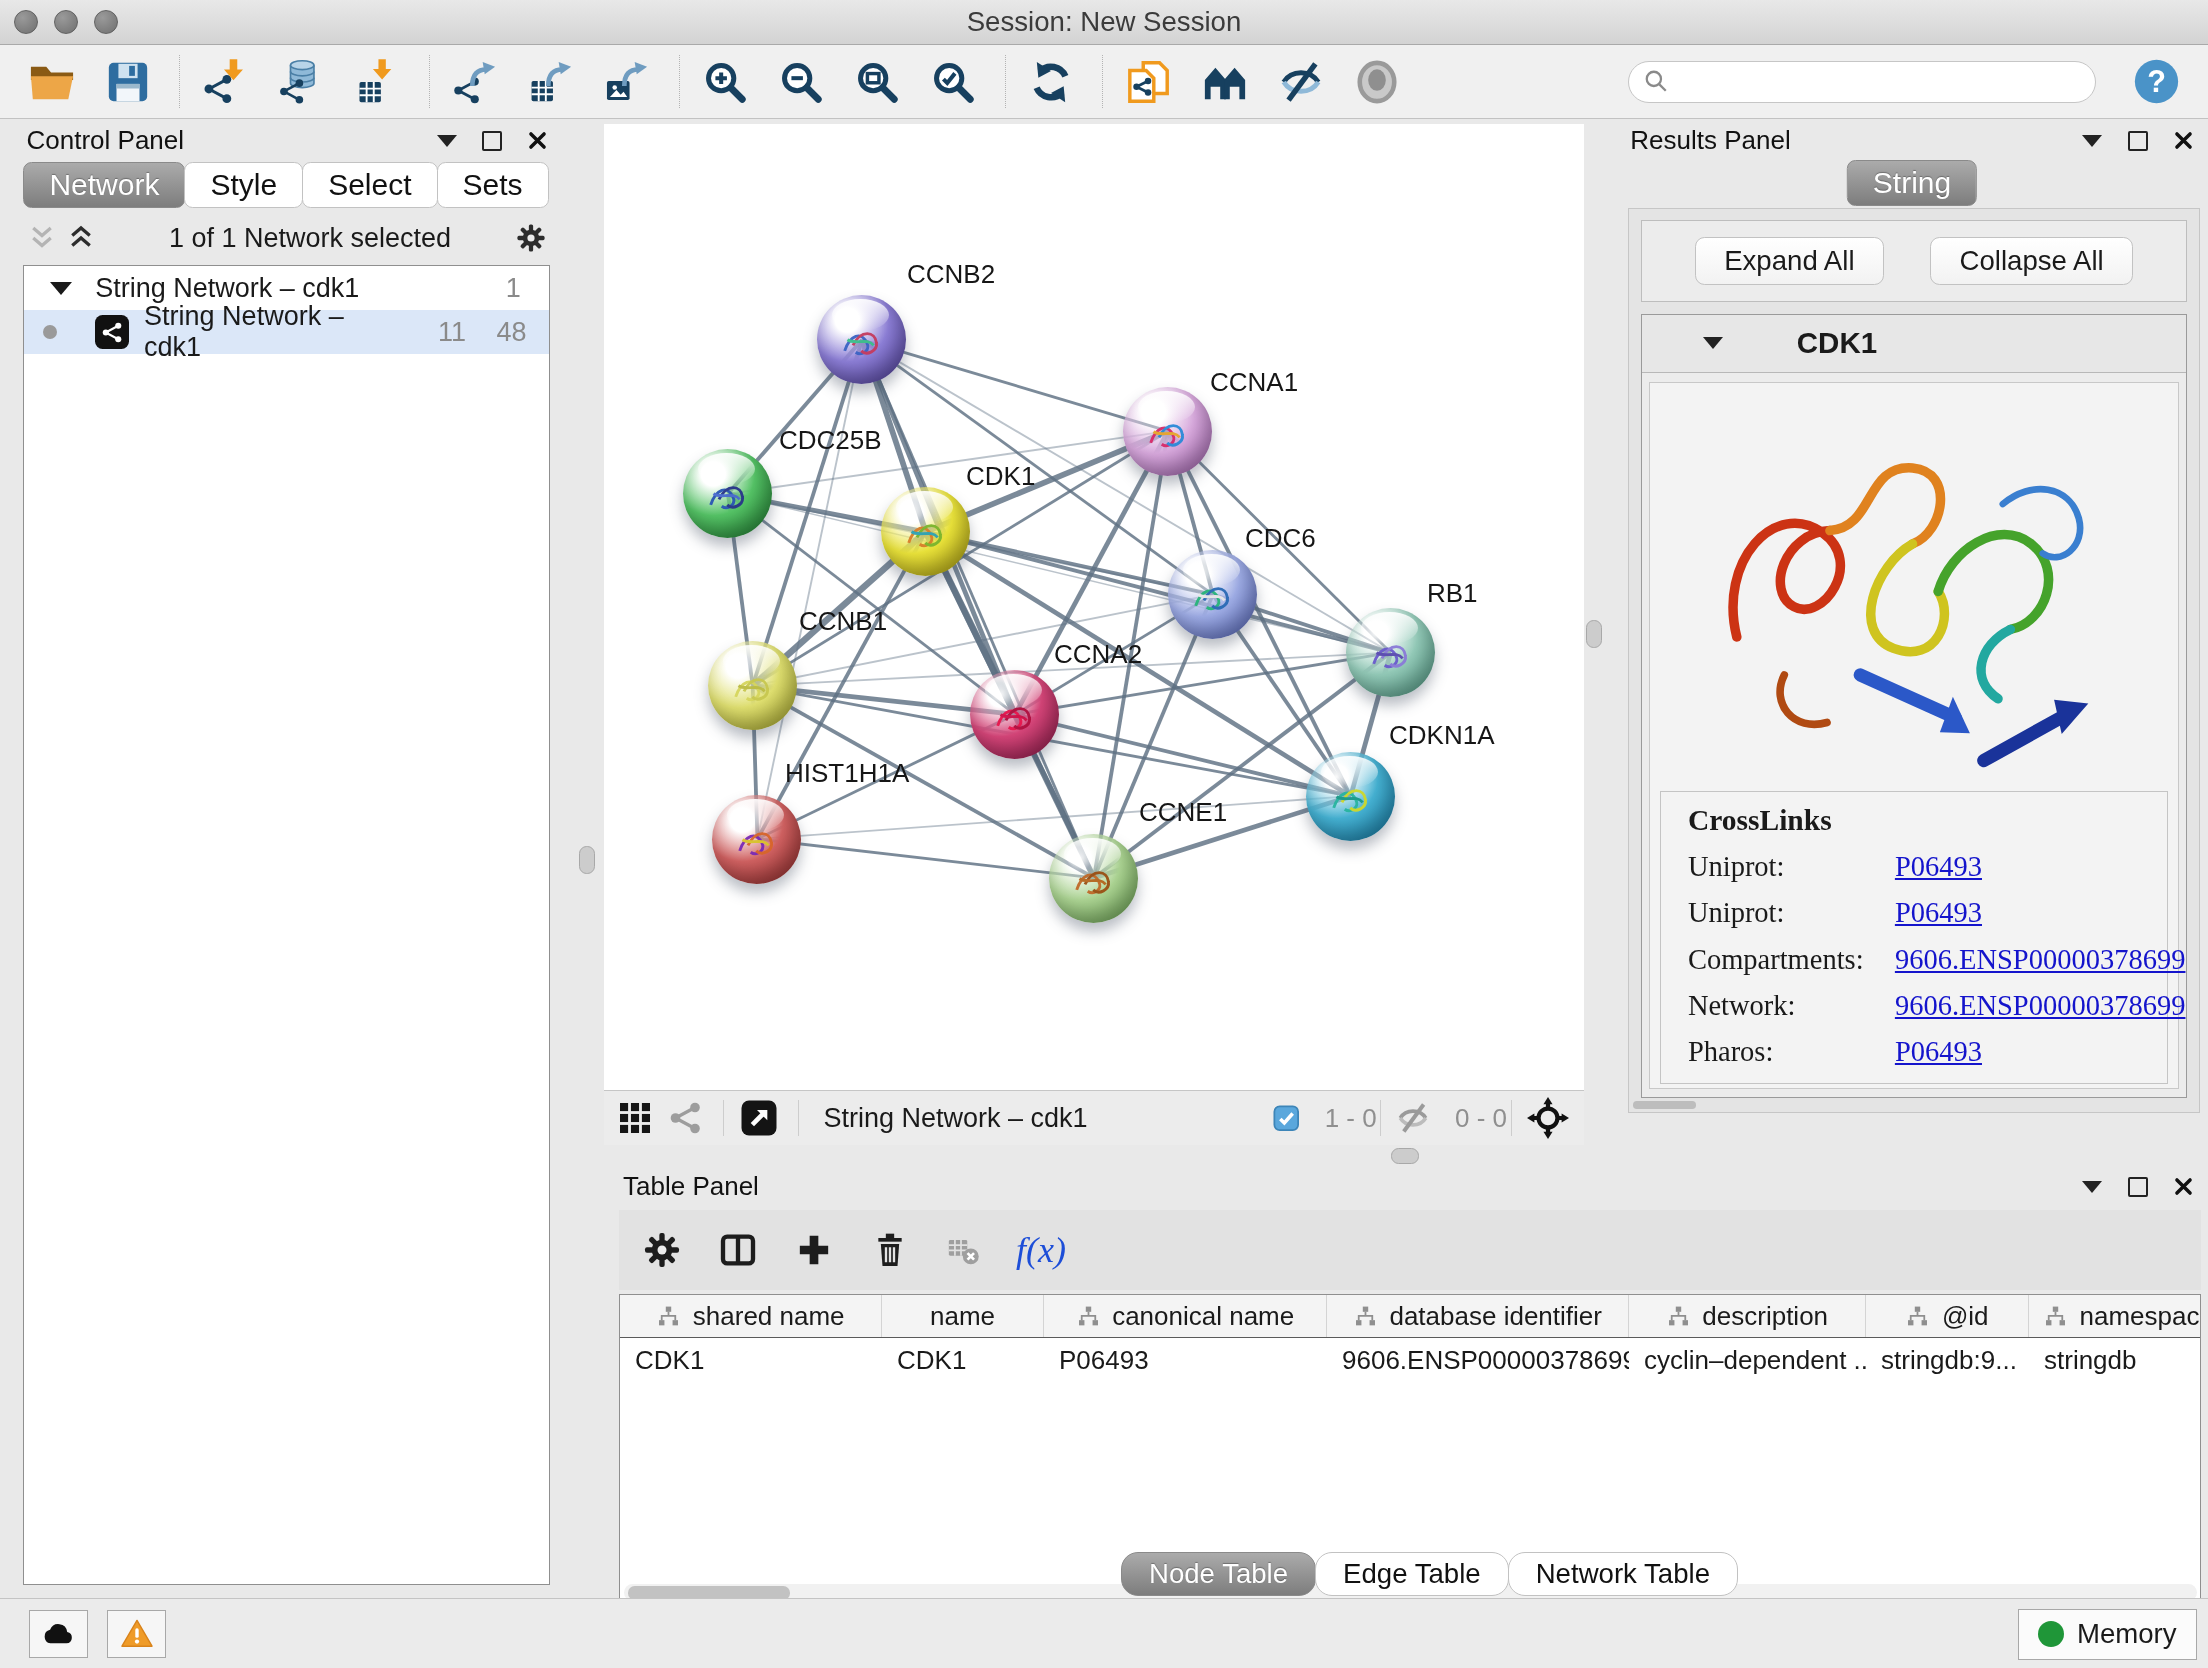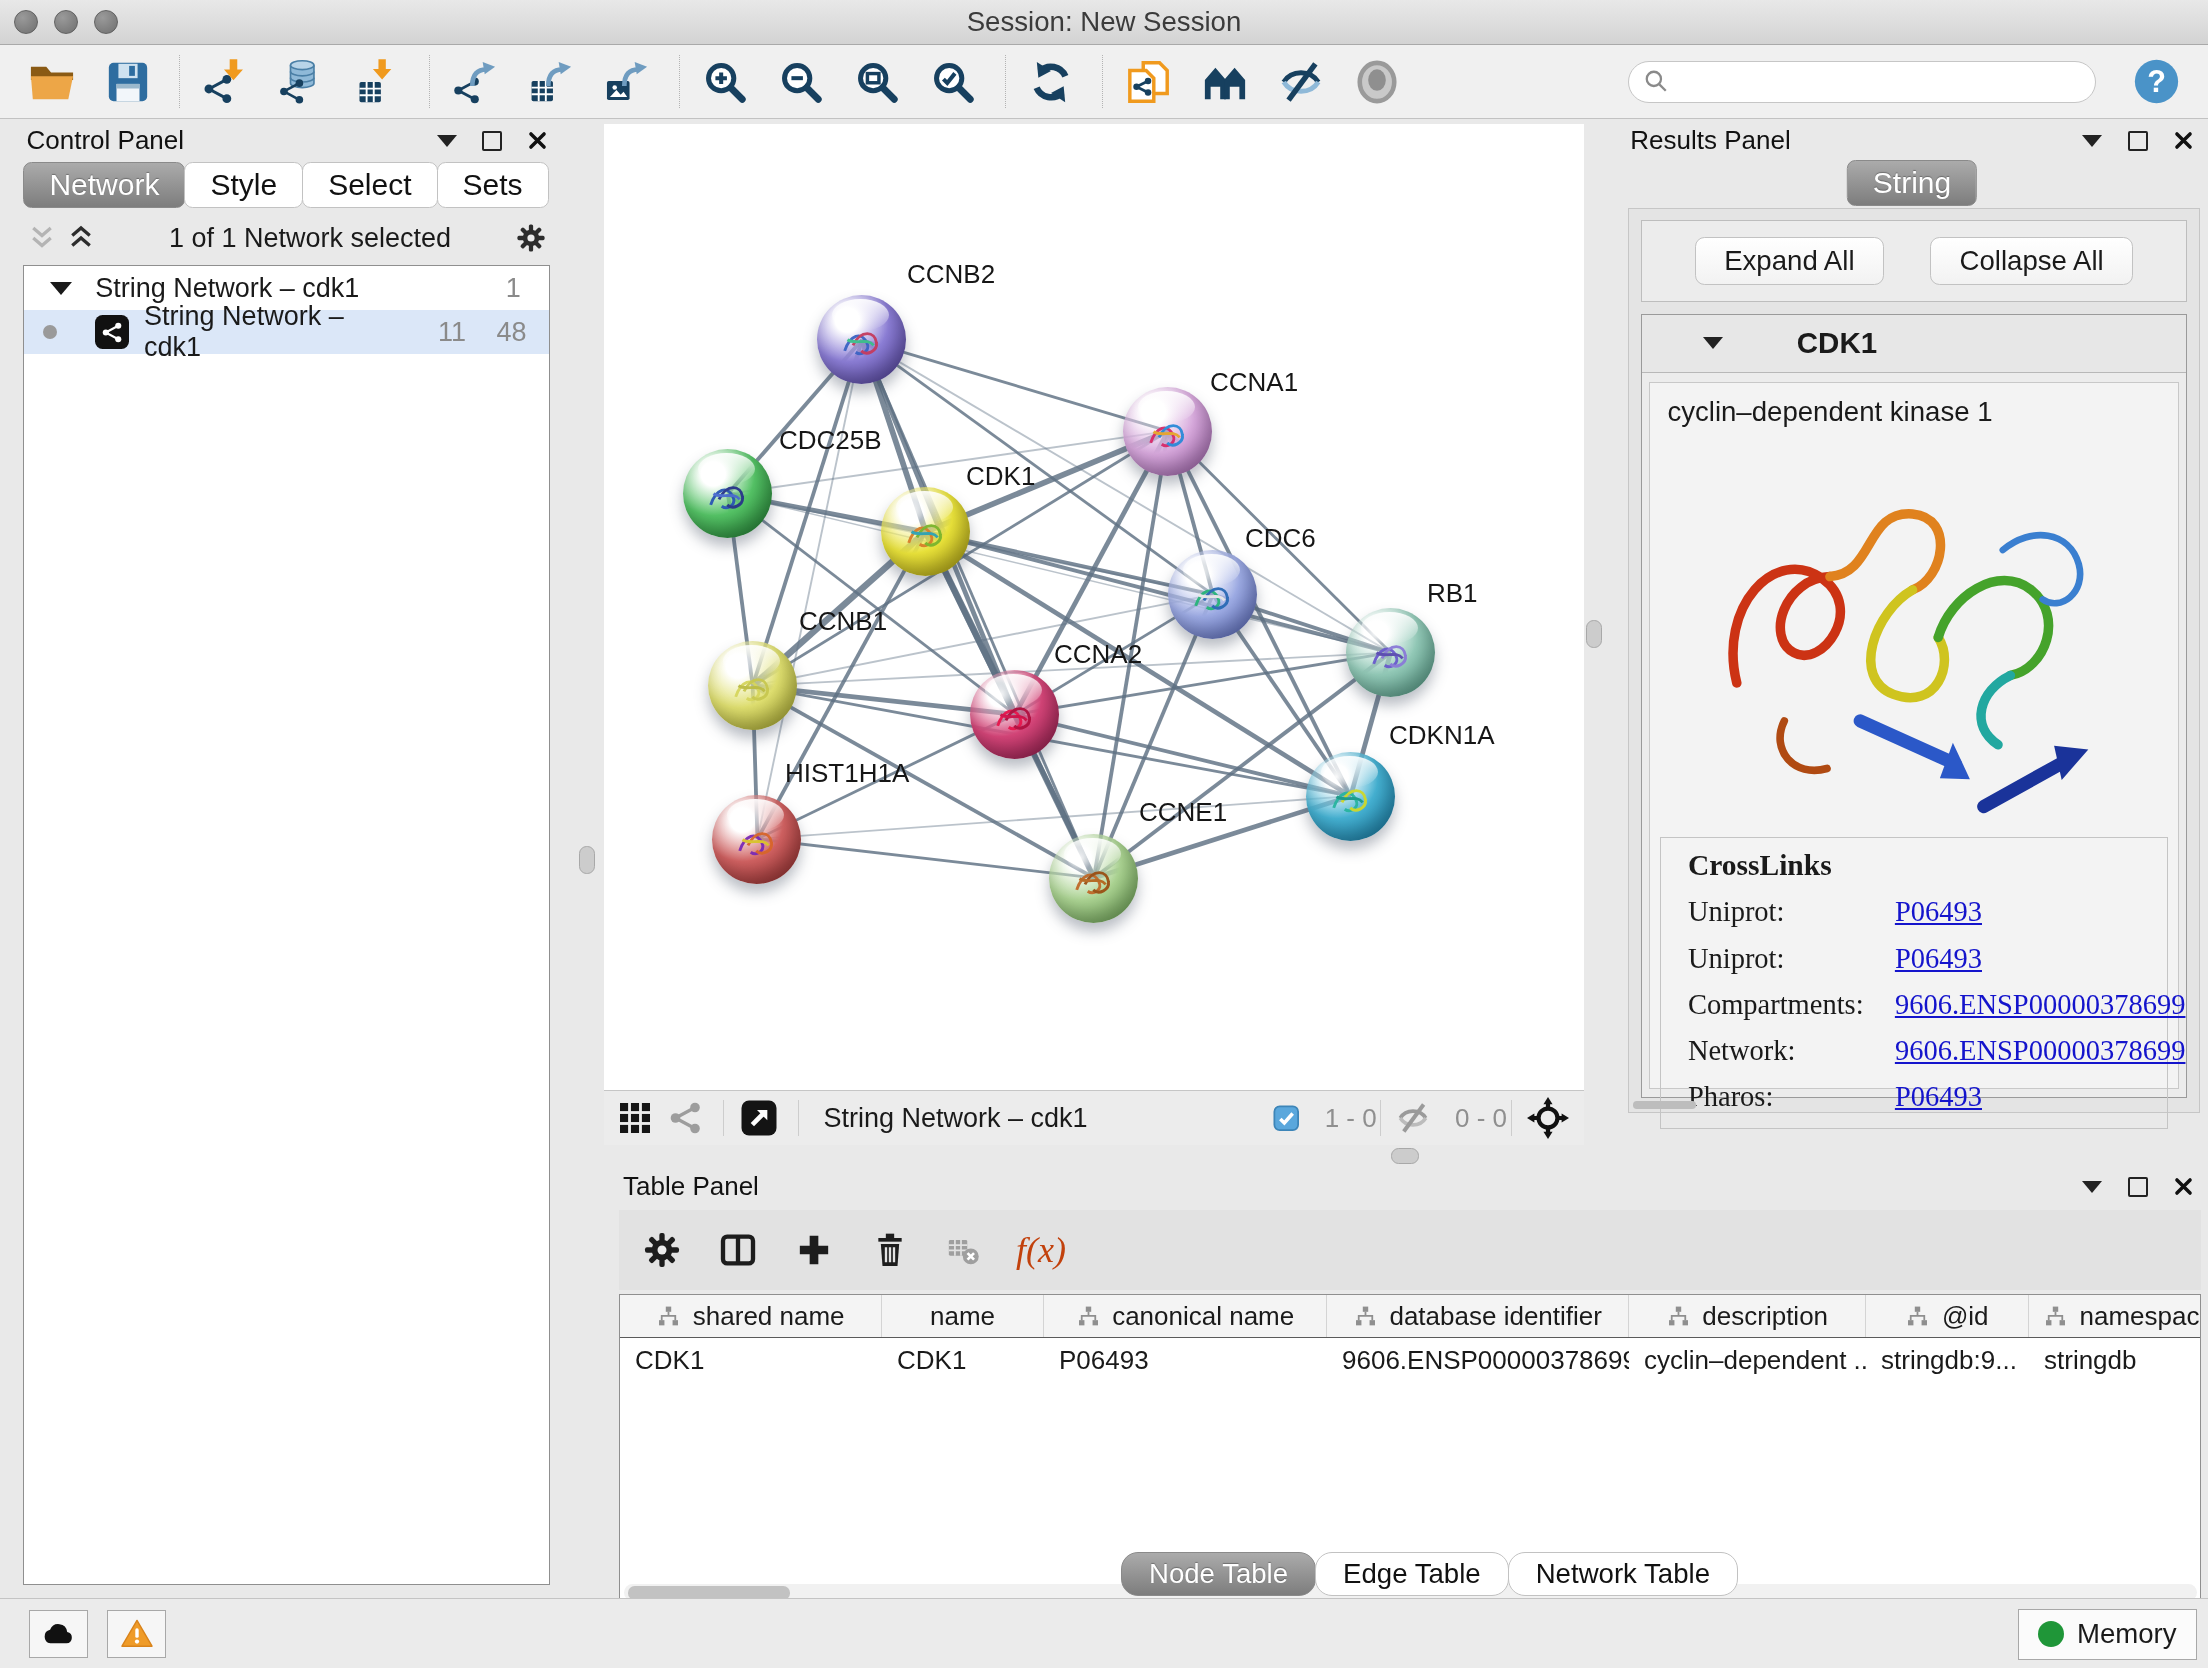--- a/index.html
+++ b/index.html
@@ -99,21 +99,21 @@
   .xl-label{width:207px;flex:none;}
   .xl-link{color:#1414cc;text-decoration:underline;}
   .rp-scroll{position:absolute;left:3.8px;bottom:2.9px;width:63px;height:8.6px;background:#bdbdbd;border-radius:3.8px;}
 
   
   .table-panel{position:absolute;left:604px;top:1168px;width:1605px;height:424px;}
   .tp-toolbar{position:absolute;top:42px;left:15px;right:7.6px;height:80px;background:#e2e2e2;
     display:flex;align-items:center;padding-left:23px;gap:36px;box-sizing:border-box;}
   .tp-toolbar .ti{width:40px;height:40px;color:#1d1d1d;}
   .tp-toolbar .ti.gray{color:#9f9f9f;}
-  .tp-fx{font-family:"Liberation Serif",serif;font-style:italic;font-size:36px;color:#c2410c;}
+  .tp-fx{font-family:"Liberation Serif",serif;font-style:italic;font-size:36px;color:#1d4ed8;}
   .tbl-box{position:absolute;top:126px;left:15px;right:7.6px;height:314px;background:#fff;border:1.9px solid #8f8f8f;
     box-sizing:border-box;overflow:hidden;}
   .tbl-head{height:42px;background:#f4f4f4;border-bottom:1.9px solid #5a5a5a;display:flex;}
   .tbl-th{display:flex;align-items:center;justify-content:center;gap:11.4px;font-size:26px;
     border-right:1px solid #d4d4d4;box-sizing:border-box;flex:none;overflow:hidden;white-space:nowrap;}
   .tbl-th svg{width:25px;height:25px;flex:none;}
   .tbl-row{height:44px;display:flex;font-size:26px;}
   .tbl-td{display:flex;align-items:center;padding-left:15px;box-sizing:border-box;flex:none;overflow:hidden;white-space:nowrap;}
   .tbl-track{position:absolute;left:3.8px;right:3.8px;bottom:5.7px;height:17px;background:#f1f1f1;border-radius:8.6px;}
   .tbl-thumb{position:absolute;left:3.8px;top:1.9px;width:162px;height:13.3px;background:#c2c2c2;border-radius:6.7px;}
@@ -710,21 +710,20 @@
     <div class="rp-btnbox">
       <span class="rp-btn">Expand All</span>
       <span class="rp-btn">Collapse All</span>
     </div>
     <div class="rp-entry">
       <div class="rp-entry-head">
         <span class="tri-down"></span>
         <span class="rp-name">CDK1</span>
       </div>
       <div class="rp-body">
-        <div class="rp-desc">cyclin–dependent kinase 1</div>
         <svg class="rp-structure" viewBox="0 0 512 420">
           <path d="M70 260 C50 180 110 115 160 150 C205 182 160 245 130 228 C100 212 120 150 168 148" stroke="#cc3314" stroke-width="10" fill="none" stroke-linecap="round"></path>
           <path d="M168 148 C215 145 205 78 255 82 C300 86 288 150 255 162" stroke="#e0821e" stroke-width="10" fill="none" stroke-linecap="round"></path>
           <path d="M255 162 C215 185 190 255 235 272 C280 289 300 240 282 212" stroke="#cfc41f" stroke-width="10" fill="none" stroke-linecap="round"></path>
           <path d="M282 212 C295 168 345 135 380 162 C415 190 395 245 358 252" stroke="#45a32b" stroke-width="10" fill="none" stroke-linecap="round"></path>
           <path d="M358 252 C325 268 315 305 345 325" stroke="#22a8a0" stroke-width="10" fill="none" stroke-linecap="round"></path>
           <path d="M200 300 L300 345" stroke="#2b58c8" stroke-width="14" stroke-linecap="round"></path>
           <polygon points="320,355 290,325 290,365" fill="#2b58c8" transform="rotate(20 300 345)"></polygon>
           <path d="M330 390 L420 340" stroke="#1a339a" stroke-width="14" stroke-linecap="round"></path>
           <polygon points="440,330 404,326 412,362" fill="#1a339a"></polygon>

